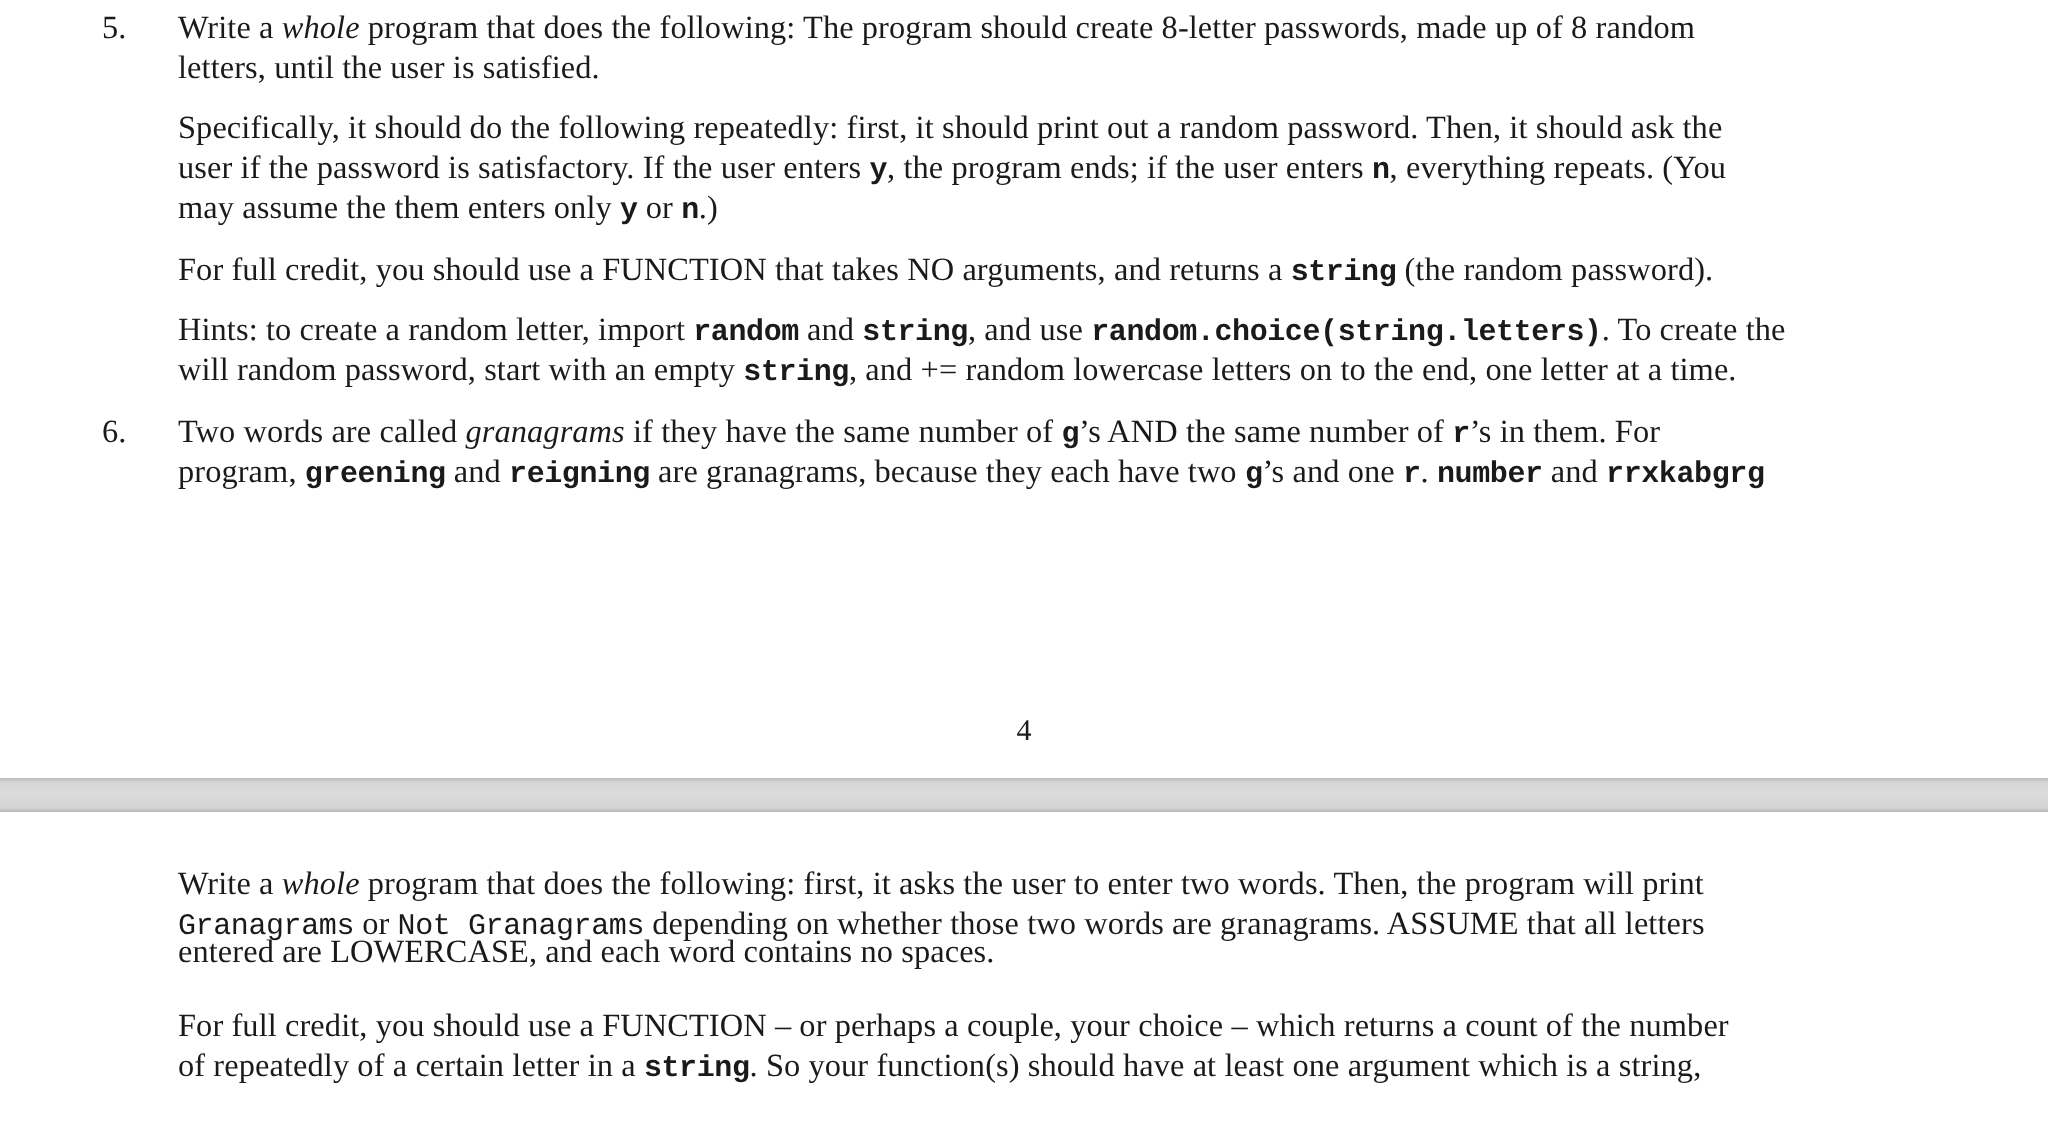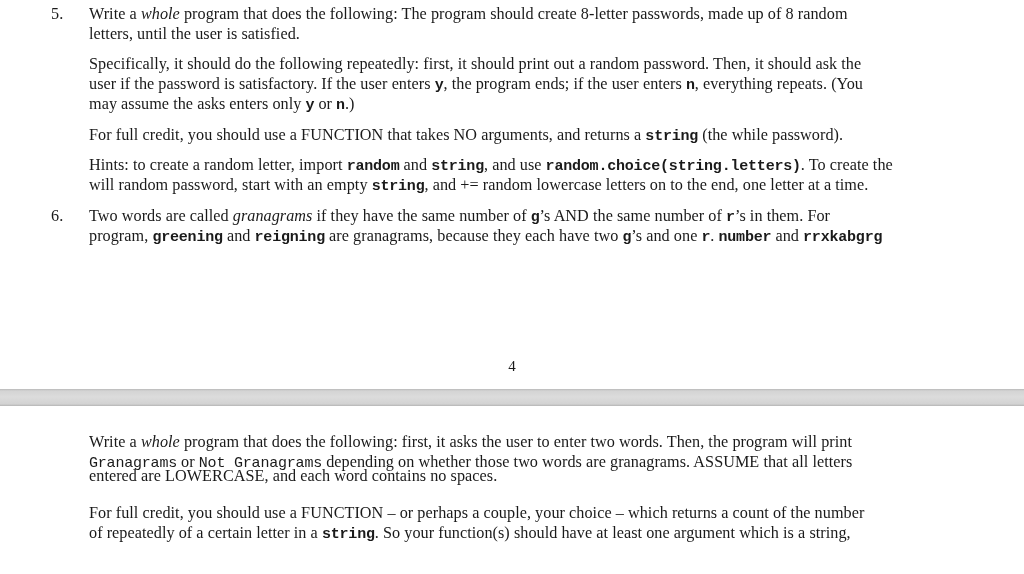--- a/index.html
+++ b/index.html
@@ -62,23 +62,23 @@
 <body>
 
 <div class="page page-top">
 
   <div class="line num" style="top:4px;">5.</div>
   <div class="line body-l" style="top:4px;"><span>Write a </span><span class="it">whole</span><span> program that does the following: The program should create 8-letter passwords, made up of 8 random</span></div>
   <div class="line body-l" style="top:24px;">letters, until the user is satisfied.</div>
 
   <div class="line body-l" style="top:54px;">Specifically, it should do the following repeatedly: first, it should print out a random password. Then, it should ask the</div>
   <div class="line body-l" style="top:74px;"><span>user if the password is satisfactory. If the user enters </span><span class="tt">y</span><span>, the program ends; if the user enters </span><span class="tt">n</span><span>, everything repeats. (You</span></div>
-  <div class="line body-l" style="top:94px;"><span>may assume the asks enters only </span><span class="tt">y</span><span> or </span><span class="tt">n</span><span>.)</span></div>
+  <div class="line body-l" style="top:94px;"><span>may assume the them enters only </span><span class="tt">y</span><span> or </span><span class="tt">n</span><span>.)</span></div>
 
-  <div class="line body-l" style="top:125px;"><span>For full credit, you should use a FUNCTION that takes NO arguments, and returns a </span><span class="tt">string</span><span> (the while password).</span></div>
+  <div class="line body-l" style="top:125px;"><span>For full credit, you should use a FUNCTION that takes NO arguments, and returns a </span><span class="tt">string</span><span> (the random password).</span></div>
 
   <div class="line body-l" style="top:155px;"><span>Hints: to create a random letter, import </span><span class="tt">random</span><span> and </span><span class="tt">string</span><span>, and use </span><span class="tt">random.choice(string.letters)</span><span>. To create the</span></div>
   <div class="line body-l" style="top:175px;"><span>will random password, start with an empty </span><span class="tt">string</span><span>, and += random lowercase letters on to the end, one letter at a time.</span></div>
 
   <div class="line num" style="top:206px;">6.</div>
   <div class="line body-l" style="top:206px;"><span>Two words are called </span><span class="it">granagrams</span><span> if they have the same number of </span><span class="tt">g</span><span>’s AND the same number of </span><span class="tt">r</span><span>’s in them. For</span></div>
   <div class="line body-l" style="top:226px;"><span>program, </span><span class="tt">greening</span><span> and </span><span class="tt">reigning</span><span> are granagrams, because they each have two </span><span class="tt">g</span><span>’s and one </span><span class="tt">r</span><span>. </span><span class="tt">number</span><span> and </span><span class="tt">rrxkabgrg</span></div>
 
   <div class="page-number">4</div>
 </div>

